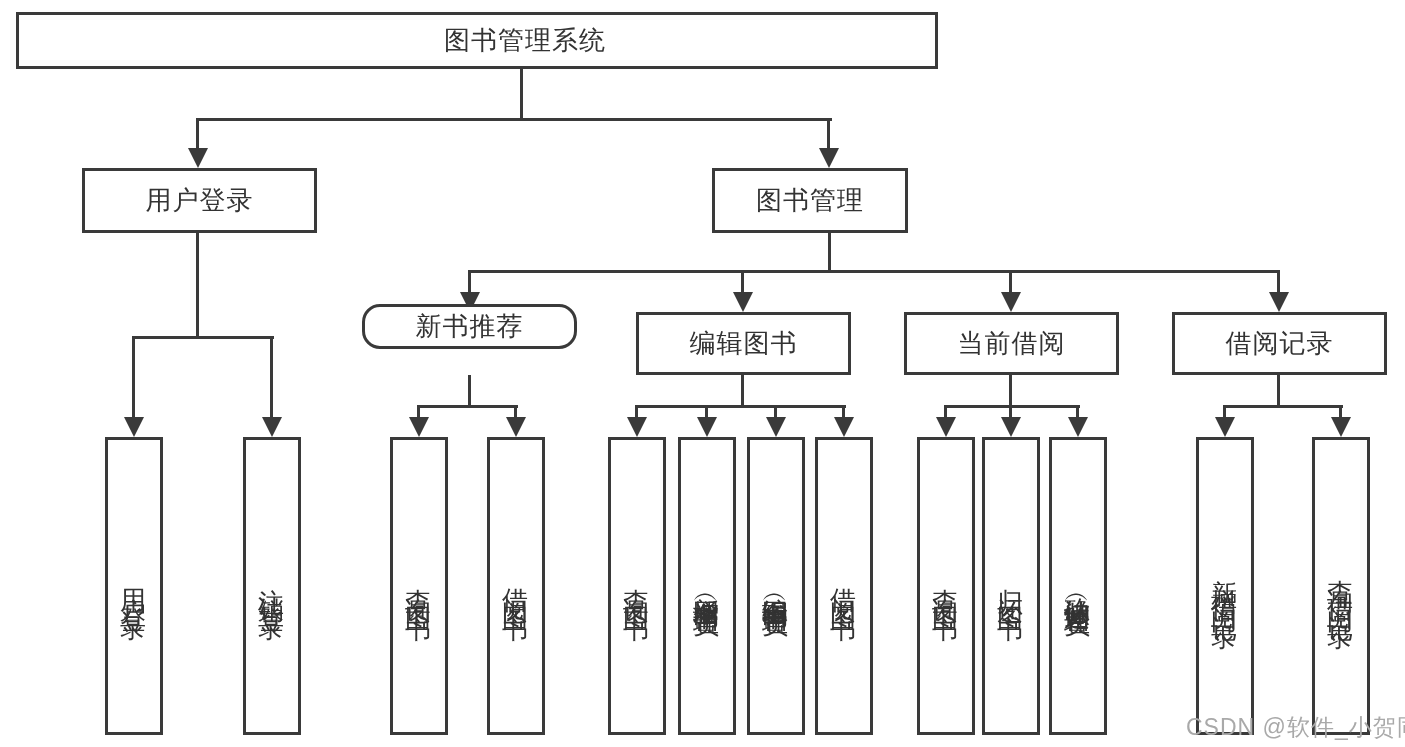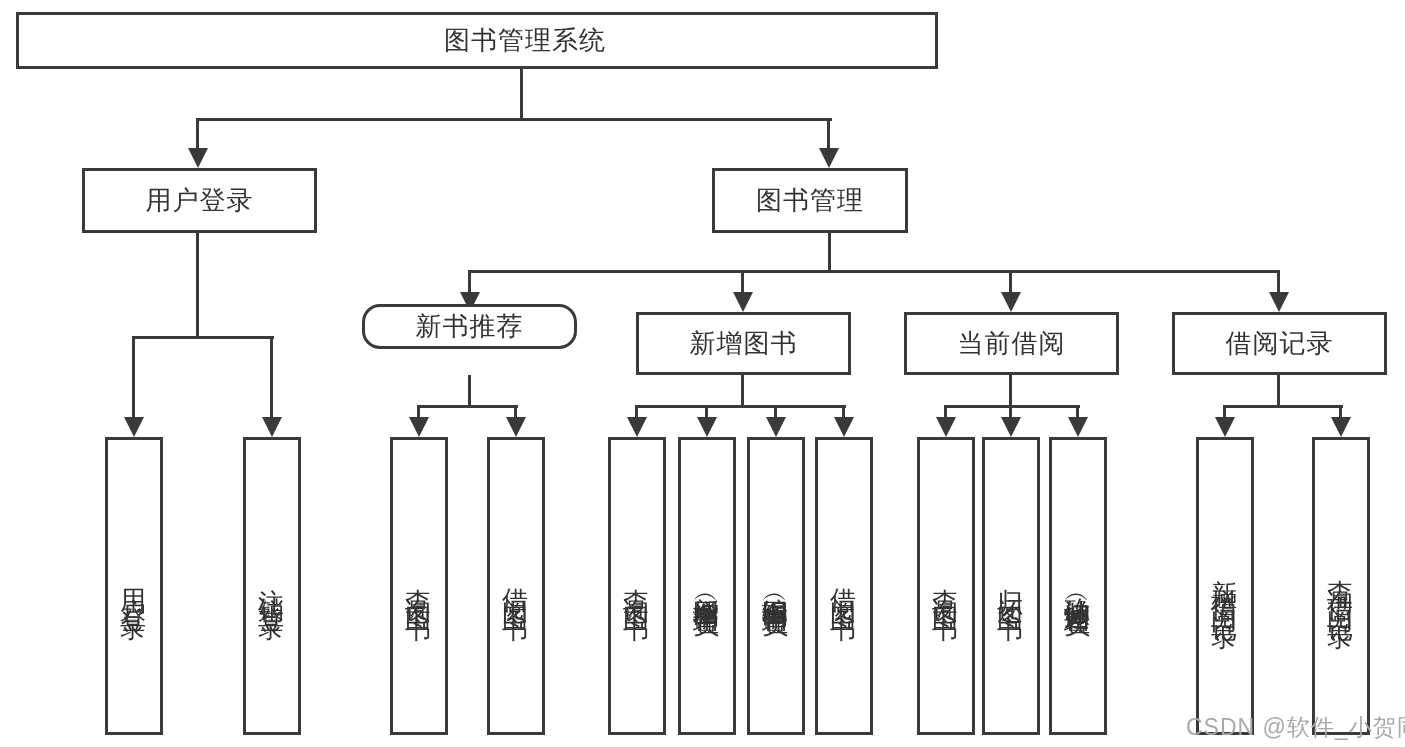--- a/index.html
+++ b/index.html
@@ -69,21 +69,21 @@
   <div class="hl" style="left:468px;top:270px;width:812px;"></div>
   <div class="ar" style="left:460px;top:270px;height:42px;"></div>
   <div class="ar" style="left:733px;top:270px;height:42px;"></div>
   <div class="ar" style="left:1001px;top:270px;height:42px;"></div>
   <div class="ar" style="left:1269px;top:270px;height:42px;"></div>
 
   <div class="node" style="left:362px;top:304px;width:215px;height:45px;border-radius:18px;">
     <span>新书推荐</span>
   </div>
   <div class="node" style="left:636px;top:312px;width:215px;height:63px;">
-    <span>新增图书</span>
+    <span>编辑图书</span>
   </div>
   <div class="node" style="left:904px;top:312px;width:215px;height:63px;align-items:center;">
     <span>当前借阅</span>
   </div>
   <div class="node" style="left:1172px;top:312px;width:215px;height:63px;">
     <span>借阅记录</span>
   </div>
 
   <div class="vl" style="left:468px;top:375px;height:30px;"></div>
   <div class="hl" style="left:417px;top:405px;width:101px;"></div>

